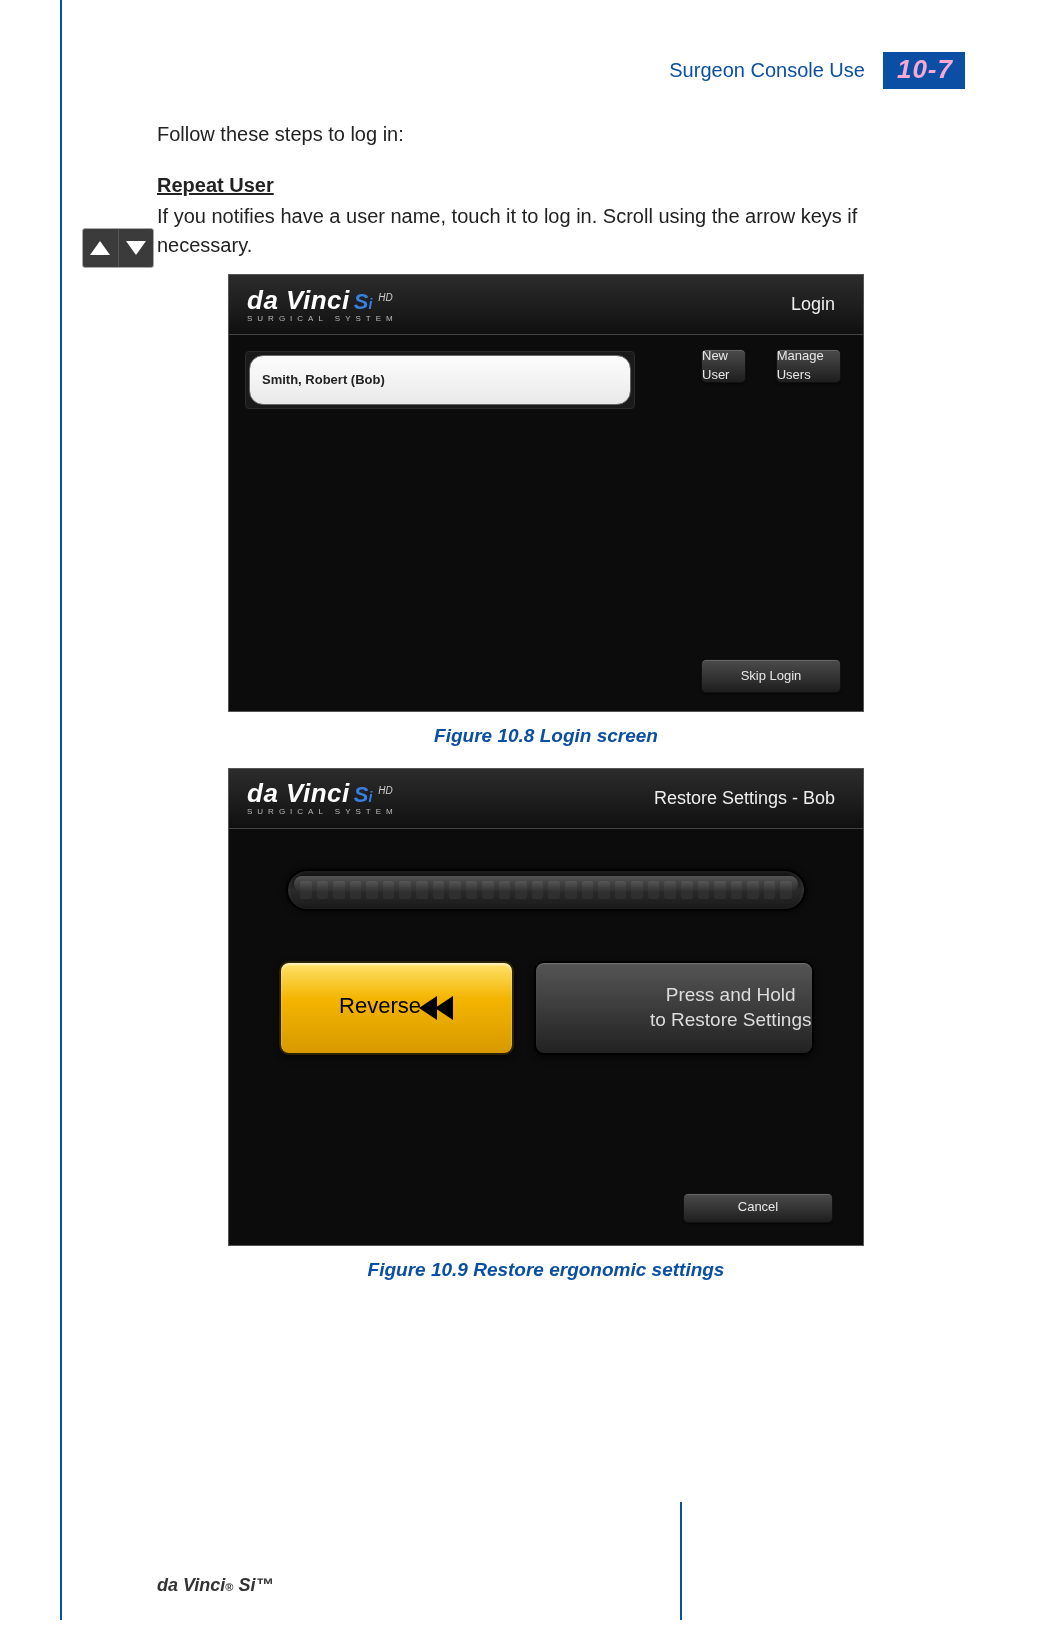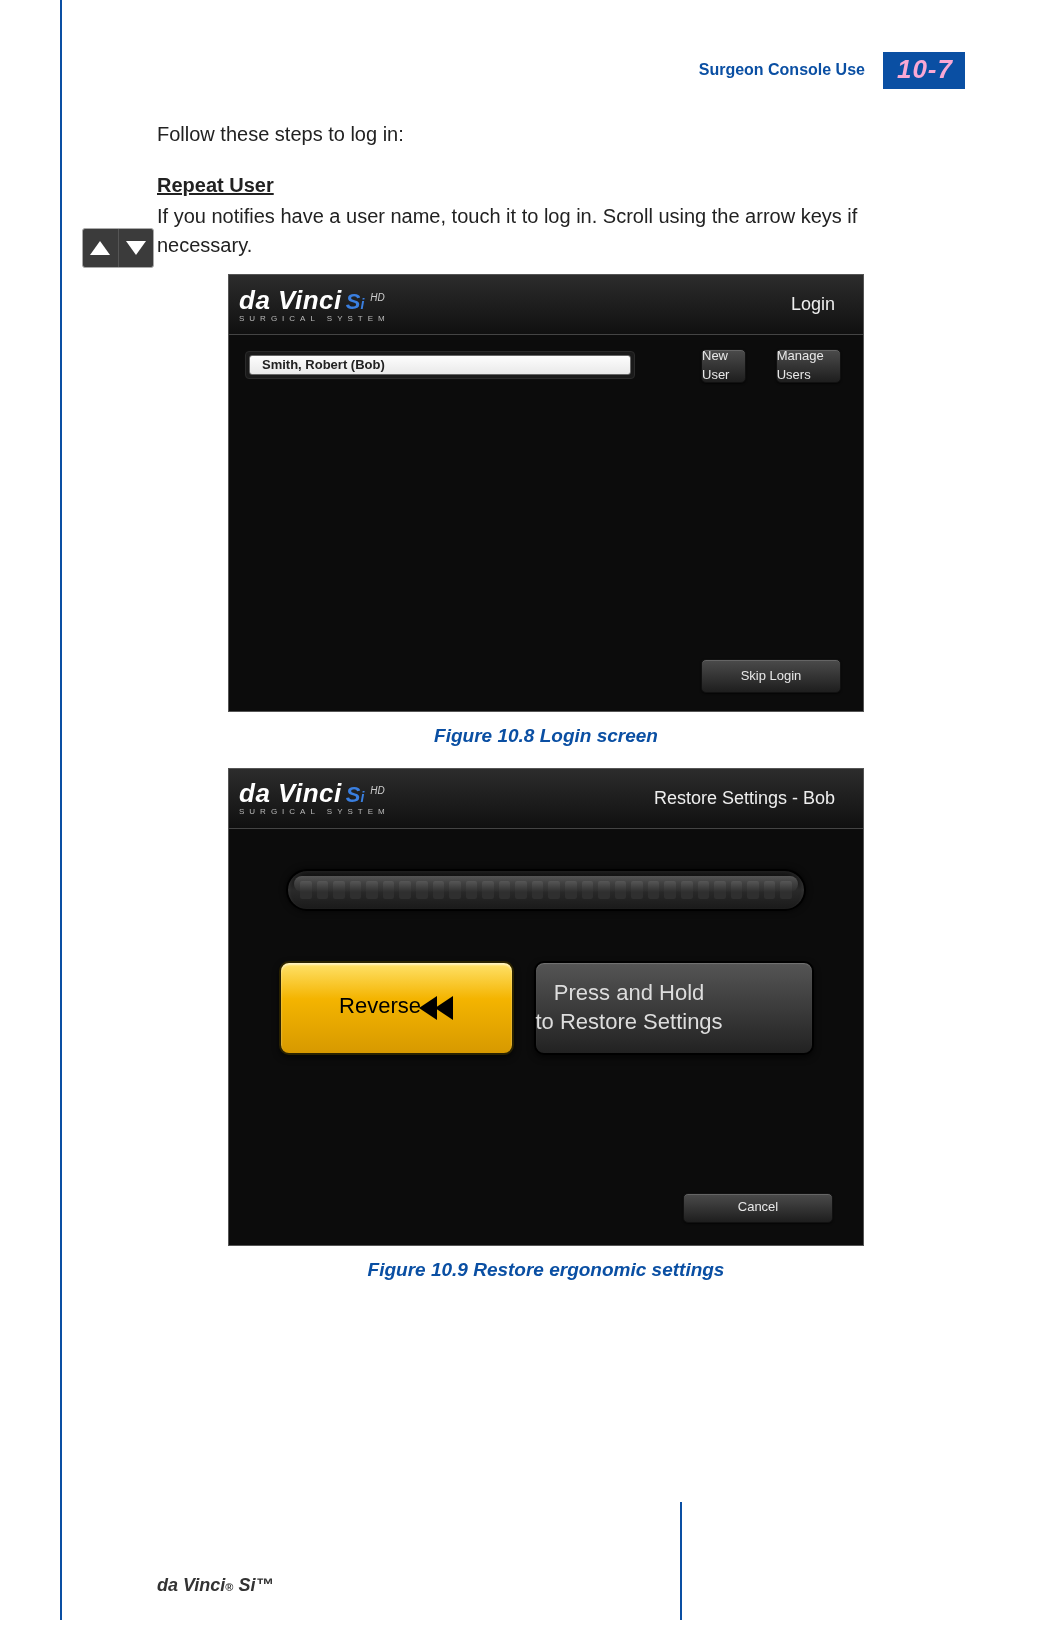--- a/index.html
+++ b/index.html
@@ -24,22 +24,22 @@
     position: absolute;
     right: 25px;
     top: 52px;
     height: 36px;
     display: flex;
     align-items: center;
     gap: 18px;
   }
   .header-title {
     color: #0a4fa3;
-    font-weight: 700;
-    font-size: 16px;
+    font-weight: 400;
+    font-size: 20px;
     margin-left: 16px;
   }
   .header-tag {
     background: #0a4fa3;
     color: #f9a8d4;
     font-weight: 700;
     font-style: italic;
     font-size: 26px;
     padding: 2px 12px 4px 14px;
     letter-spacing: 1px;
@@ -101,21 +101,21 @@
   .banner {
     height: 60px;
     background: linear-gradient(#2c2c2c, #101010);
     position: relative;
     color: #fff;
     display: flex;
     align-items: center;
     border-bottom: 1px solid #444;
   }
   .logo {
-    margin-left: 10px;
+    margin-left: 18px;
     display: flex;
     flex-direction: column;
     line-height: 1;
   }
   .logo-main {
     font-style: italic;
     font-weight: 700;
     font-size: 26px;
     letter-spacing: 0.5px;
   }
@@ -156,22 +156,22 @@
     top: 16px;
     width: 390px;
     border: 1px solid #2a2a2a;
     background: #1a1a1a;
     border-radius: 4px;
     padding: 3px;
   }
   .user-row {
     background: linear-gradient(#fdfdfd, #e9e9e9);
     border: 1px solid #666;
-    border-radius: 3px;
-    height: 20px;
+    border-radius: 14px;
+    height: 50px;
     display: flex;
     align-items: center;
     padding: 0 12px;
     font-size: 13px;
     font-weight: 700;
     color: #222;
   }
   .side-btns {
     position: absolute;
     right: 22px;
@@ -278,23 +278,23 @@
   }
   .hold-btn {
     width: 280px;
     height: 94px;
     border-radius: 10px;
     background: linear-gradient(#555, #222);
     border: 2px solid #000;
     color: #ddd;
     display: flex;
     align-items: center;
-    justify-content: flex-start;
+    justify-content: flex-end;
     text-align: center;
-    font-size: 22px;
+    font-size: 19px;
     line-height: 1.3;
     box-shadow: inset 0 1px 1px rgba(255,255,255,0.18), 0 3px 6px rgba(0,0,0,0.6);
   }
   .cancel-btn {
     position: absolute;
     right: 30px;
     bottom: 22px;
     width: 150px;
     height: 30px;
     font-size: 13px;

